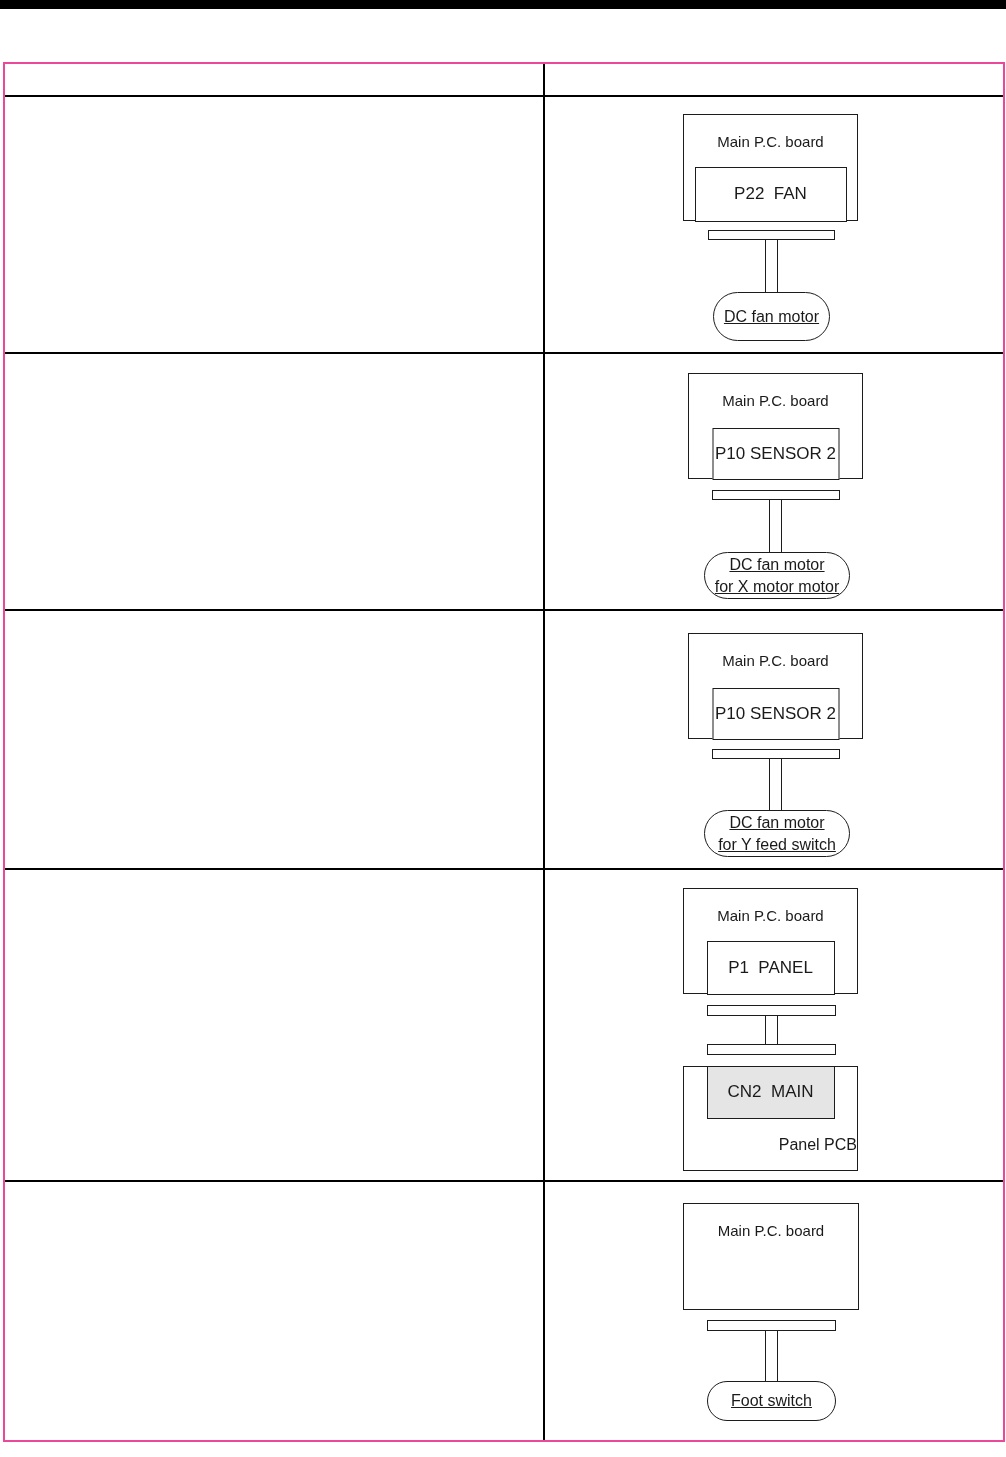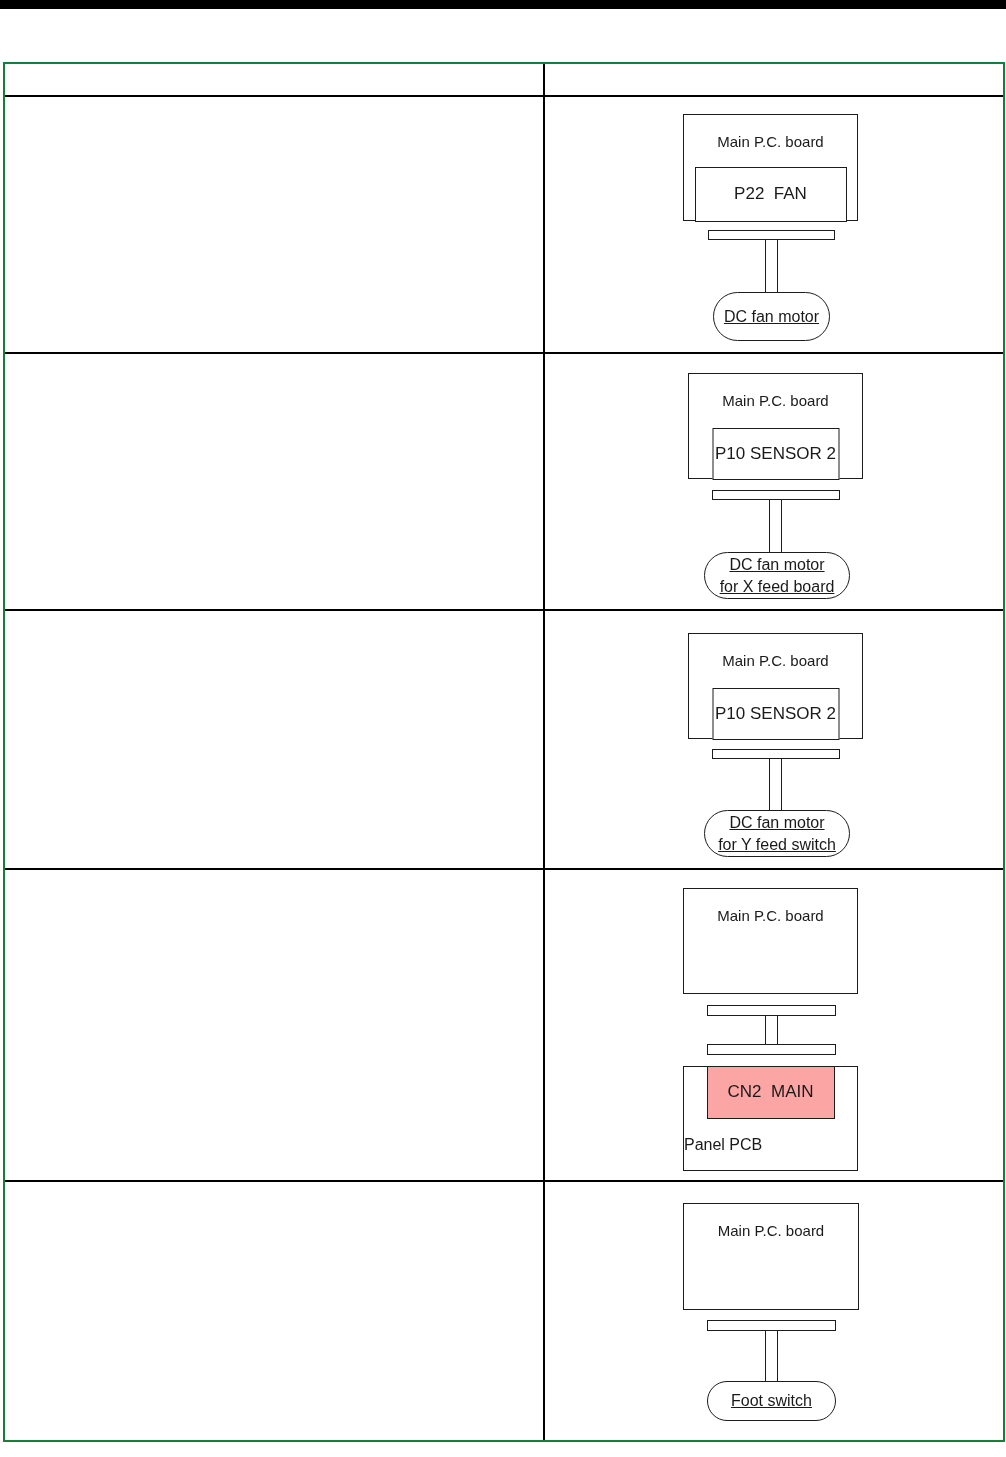--- a/index.html
+++ b/index.html
@@ -16,21 +16,21 @@
     position: absolute;
     left: 0; top: 0;
     width: 1006px; height: 9px;
     background: #000000;
   }
   
   .sheet {
     position: absolute;
     left: 3px; top: 62px;
     width: 1002px;
-    border: 2px solid #15803d;
+    border: 2px solid #ec4899;
     box-sizing: border-box;
     background: #ffffff;
   }
   .trow { display: flex; border-bottom: 2px solid #000000; box-sizing: border-box; }
   .trow:last-child { border-bottom: none; }
   .cell-l {
     width: 540px;
     border-right: 2px solid #000000;
     box-sizing: border-box;
   }
@@ -119,27 +119,27 @@
   .r4 .board   { left: 138px; top: 18px;  width: 175px; height: 106px; }
   .r4 .board-label { top: 18px; }
   .r4 .conn    { width: 128px; height: 54px; }
   .r4 .bar1    { left: 162px; top: 135px; width: 129px; height: 11px; }
   .r4 .cable   { left: 220px; top: 143px; height: 34px; }
   .r4 .bar2    { left: 162px; top: 174px; width: 129px; height: 11px; }
   .r4 .board2  { left: 138px; top: 196px; width: 175px; height: 105px; }
   .r4 .conn2   {
     position: absolute; left: 50%; transform: translateX(-50%);
     top: -1.5px; width: 128px; height: 53px;
-    box-sizing: border-box; border: 1.5px solid #1c1c1c; background: #fca5a5;
+    box-sizing: border-box; border: 1.5px solid #1c1c1c; background: #e5e5e5;
     display: flex; align-items: center; justify-content: center;
     font-size: 17px; white-space: pre;
   }
   .r4 .board2-label {
     position: absolute; left: 0; width: 100%; bottom: 16px;
-    text-align: left; font-size: 16px; white-space: pre;
+    text-align: right; font-size: 16px; white-space: pre;
   }
 
   
   .r5 .board   { left: 138px; top: 21px;  width: 176px; height: 107px; }
   .r5 .board-label { top: 18px; }
   .r5 .conn    { width: 127px; height: 54px; }
   .r5 .bar     { left: 162px; top: 138px; width: 129px; height: 11px; }
   .r5 .cable   { left: 220px; top: 146px; height: 55px; }
   .r5 .stadium { left: 162px; top: 199px; width: 129px; height: 40px; border-radius: 24px; }
 </style>
@@ -179,21 +179,21 @@
       <div class="cell-r">
         <div class="diagram r2">
           <div class="shape board">
             <div class="board-label">Main P.C. board</div>
             <div class="conn">P10 SENSOR 2</div>
           </div>
           <div class="shape bar"></div>
           <div class="cable"></div>
           <div class="shape stadium">
             <span>DC fan motor</span>
-            <span>for X feed board</span>
+            <span>for X motor motor</span>
           </div>
         </div>
       </div>
     </div>
 
     <div class="trow h-r3">
       <div class="cell-l"></div>
       <div class="cell-r">
         <div class="diagram r3">
           <div class="shape board">
@@ -209,20 +209,21 @@
         </div>
       </div>
     </div>
 
     <div class="trow h-r4">
       <div class="cell-l"></div>
       <div class="cell-r">
         <div class="diagram r4">
           <div class="shape board">
             <div class="board-label">Main P.C. board</div>
+            <div class="conn">P1  PANEL</div>
           </div>
           <div class="shape bar bar1"></div>
           <div class="cable"></div>
           <div class="shape bar bar2"></div>
           <div class="shape board2">
             <div class="conn2">CN2  MAIN</div>
             <div class="board2-label">Panel PCB</div>
           </div>
         </div>
       </div>

